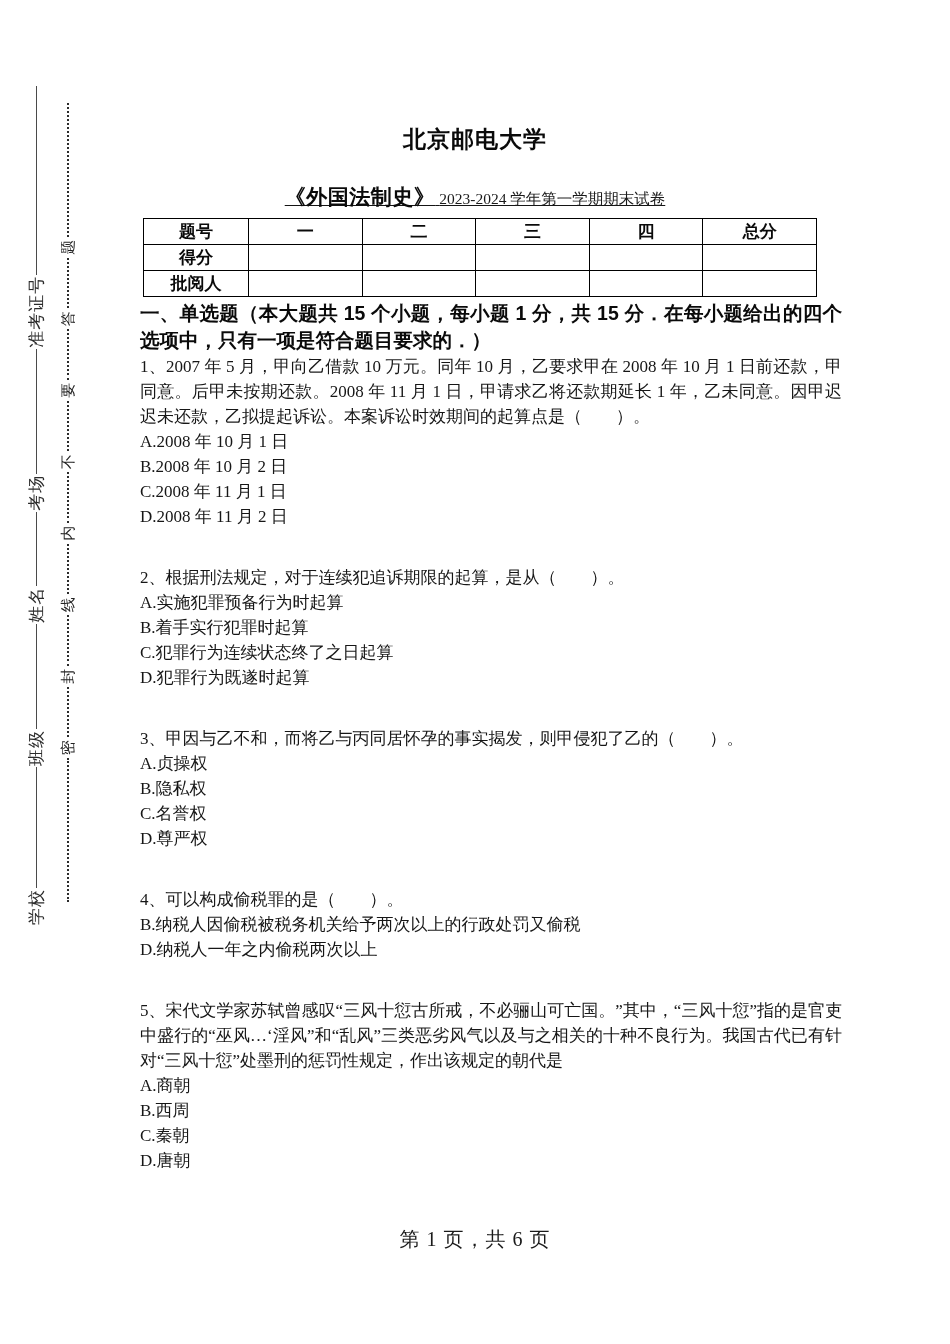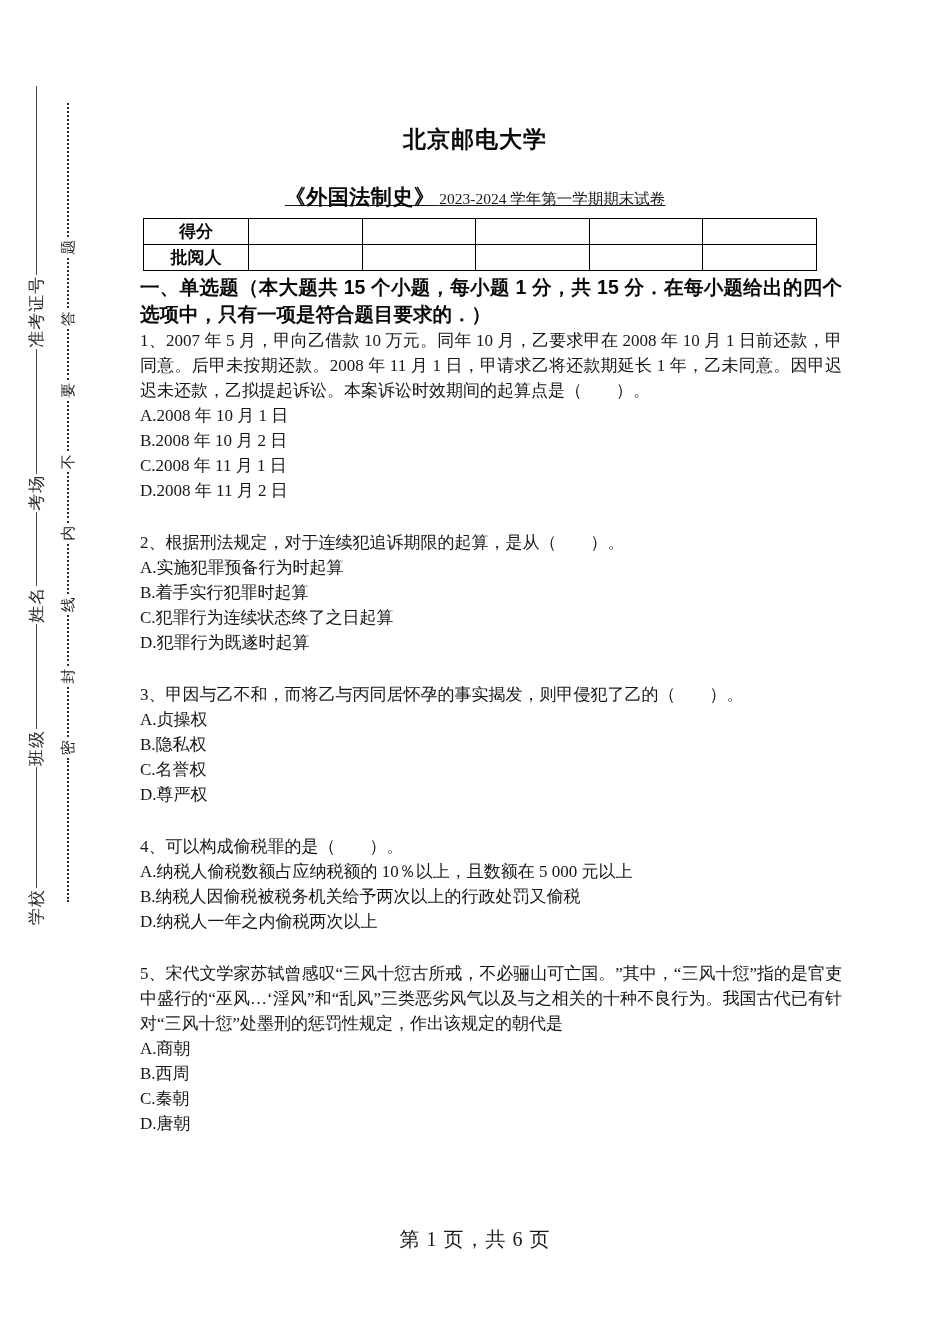--- a/index.html
+++ b/index.html
@@ -57,21 +57,21 @@
   table.score td,table.score th{
     border:1.5px solid #000;padding:0;font-size:17px;font-weight:700;color:#0a0a0a;
   }
   table.score tr{height:26px;}
   table.score tr.hrow{height:26px;}
   .sec-heading{
     margin:3px 0 0 0;font-size:19.5px;line-height:27px;font-weight:700;color:#0a0a0a;
     font-family:"Liberation Sans","DejaVu Sans",sans-serif;text-align:justify;
   }
   .q-list{margin-top:0;}
-  .question{margin-top:27px;font-size:17px;line-height:25px;color:#161616;}
+  .question{margin-top:36px;font-size:17px;line-height:25px;color:#161616;}
   .question:first-child{margin-top:0;}
   .stem{margin:0;text-align:justify;}
   .opt{margin:0;}
 </style>
 </head>
 <body>
 
 <div class="page">
 
   <div class="labels-wrap">
@@ -124,20 +124,28 @@
     <table class="score">
       <colgroup>
         <col style="width:105px">
           <col style="width:113.6px">
           <col style="width:113.6px">
         <col style="width:113.6px">
           <col style="width:113.6px">
           <col style="width:113.6px">
       </colgroup>
       <tbody>
+        <tr class="hrow">
+          <td>题号</td>
+          <td>一</td>
+          <td>二</td>
+          <td>三</td>
+          <td>四</td>
+          <td>总分</td>
+        </tr>
         <tr>
           <td>得分</td>
           <td></td>
           <td></td>
           <td></td>
           <td></td>
           <td></td>
         </tr>
         <tr>
           <td>批阅人</td>
@@ -173,21 +181,20 @@
       <div class="question">
         <p class="stem">3、甲因与乙不和，而将乙与丙同居怀孕的事实揭发，则甲侵犯了乙的（　　）。</p>
         <div class="opt">A.贞操权</div>
         <div class="opt">B.隐私权</div>
         <div class="opt">C.名誉权</div>
         <div class="opt">D.尊严权</div>
       </div>
 
       <div class="question">
         <p class="stem">4、可以构成偷税罪的是（　　）。</p>
-        <div class="opt">A.纳税人偷税数额占应纳税额的 10％以上，且数额在 5 000 元以上</div>
         <div class="opt">B.纳税人因偷税被税务机关给予两次以上的行政处罚又偷税</div>
         <div class="opt">D.纳税人一年之内偷税两次以上</div>
       </div>
 
       <div class="question">
         <p class="stem">5、宋代文学家苏轼曾感叹“三风十愆古所戒，不必骊山可亡国。”其中，“三风十愆”指的是官吏中盛行的“巫风…‘淫风”和“乱风”三类恶劣风气以及与之相关的十种不良行为。我国古代已有针对“三风十愆”处墨刑的惩罚性规定，作出该规定的朝代是</p>
         <div class="opt">A.商朝</div>
         <div class="opt">B.西周</div>
         <div class="opt">C.秦朝</div>
         <div class="opt">D.唐朝</div>

